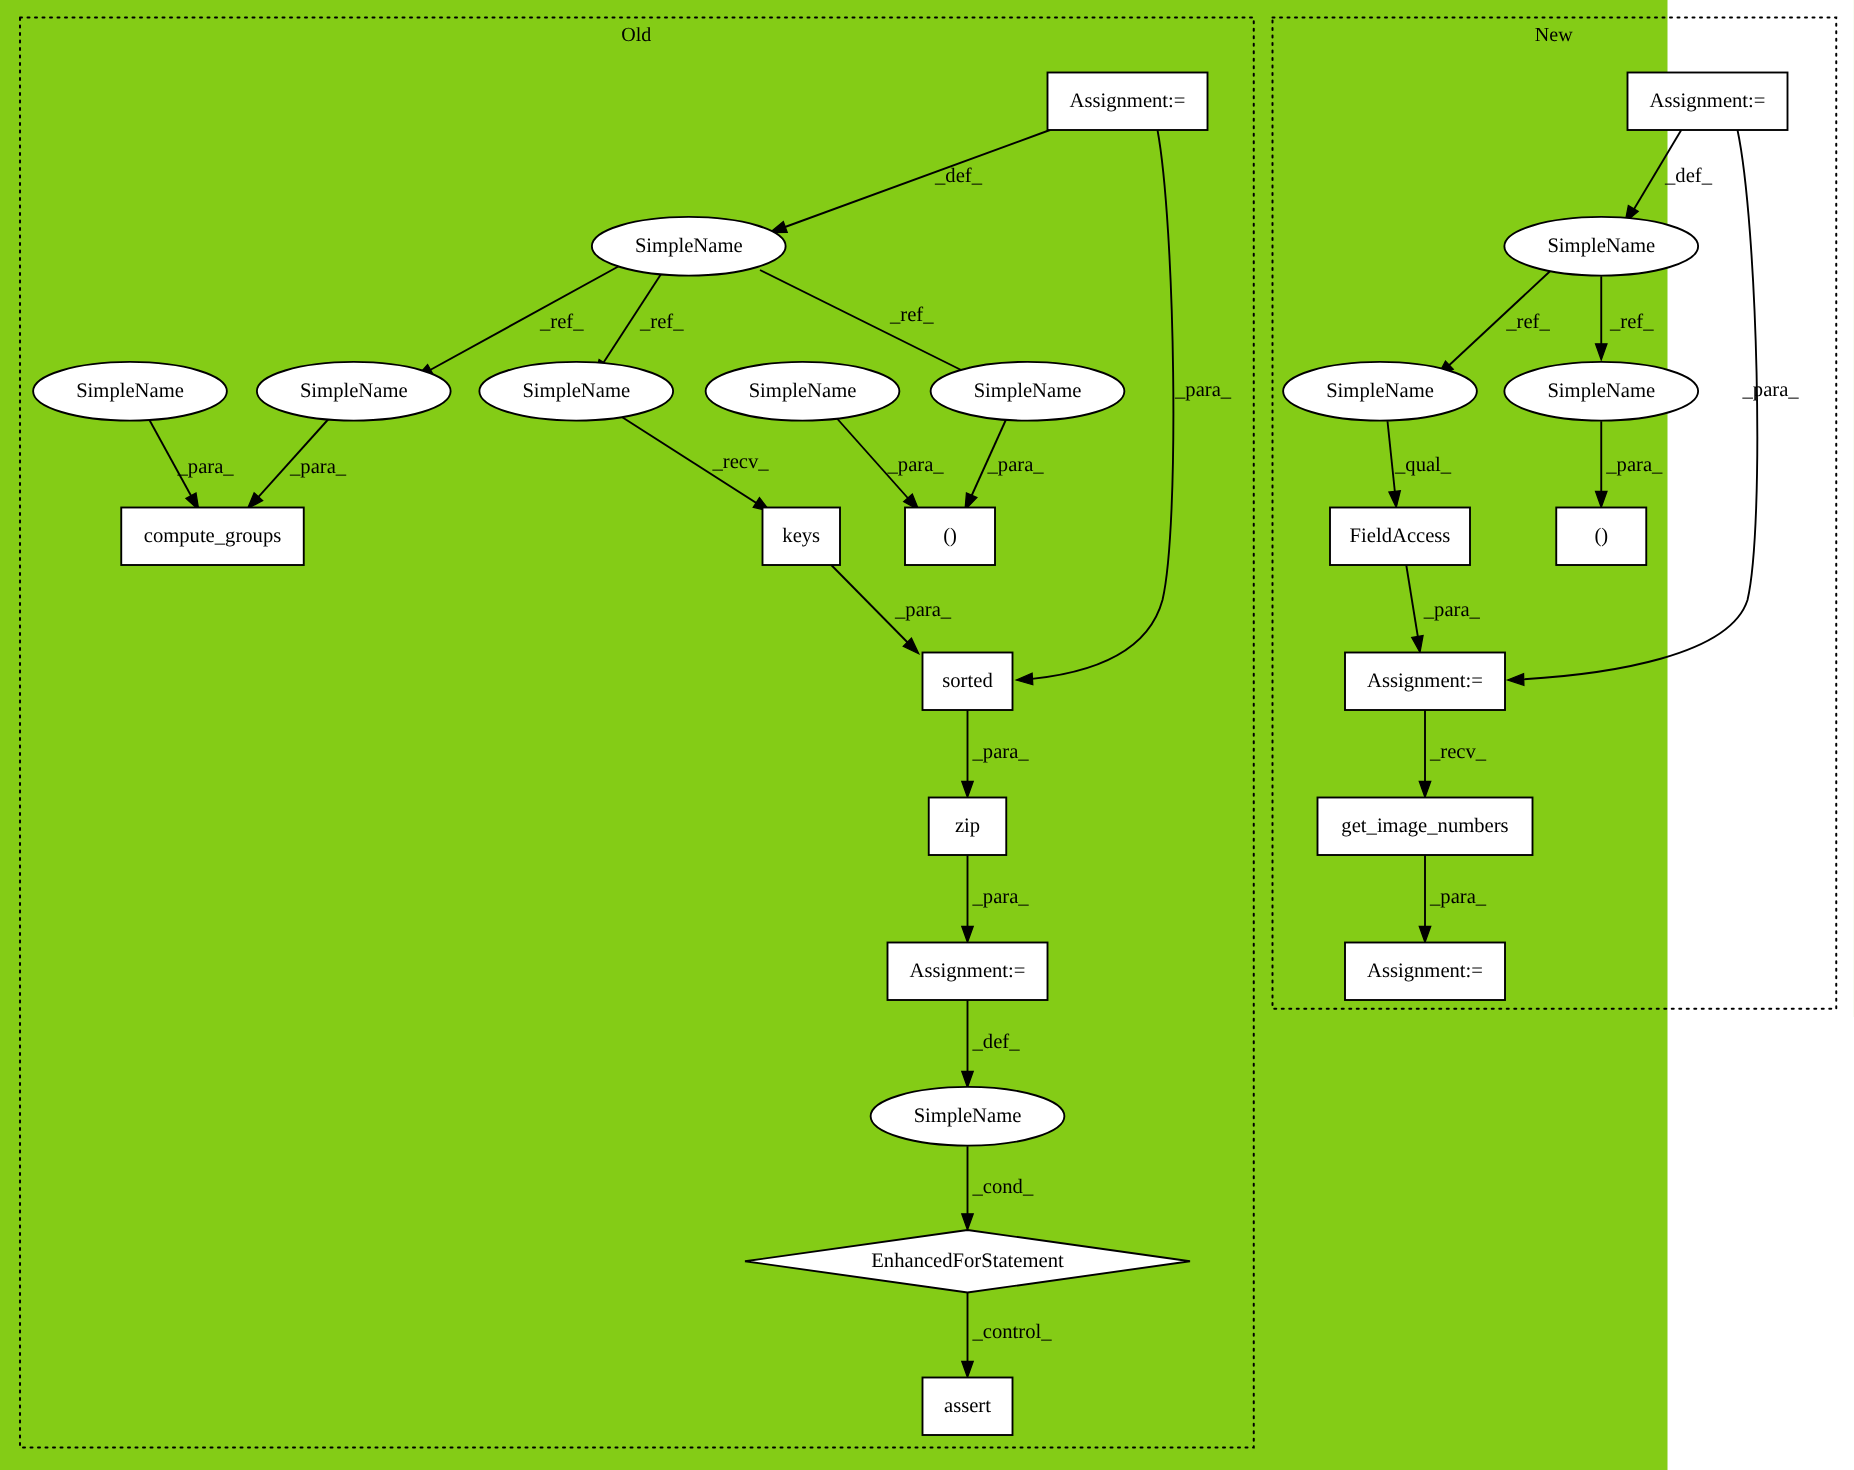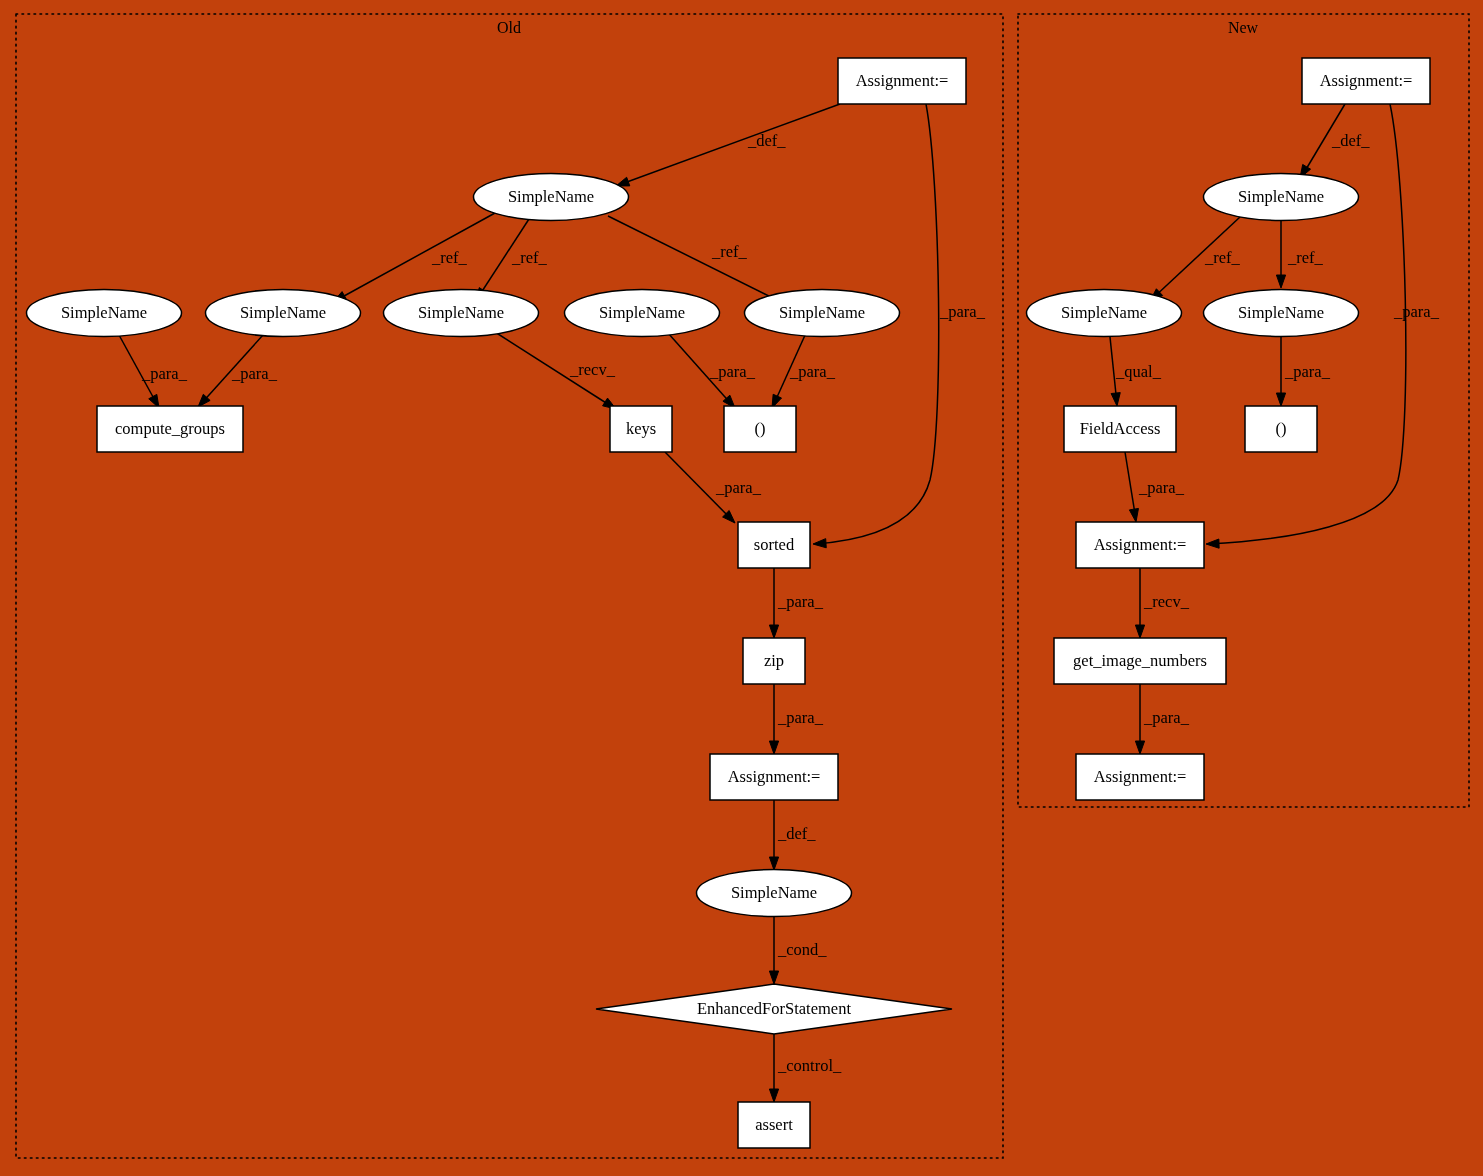--- a/index.html
+++ b/index.html
@@ -2,23 +2,23 @@
 <html><head>
 <meta charset="utf-8">
 <style>
   html, body {
     margin: 0;
     padding: 0;
     background: #ffffff;
   }
   #canvas {
     position: relative;
-    width: 1483px;
+    width: 1334px;
     height: 1176px;
-    background: #c2410c;
+    background: #84cc16;
     font-family: "Liberation Serif", "DejaVu Serif", serif;
   }
   svg#graph {
     position: absolute;
     left: 0;
     top: 0;
     width: 1483px;
     height: 1176px;
   }
   .cluster-box {

